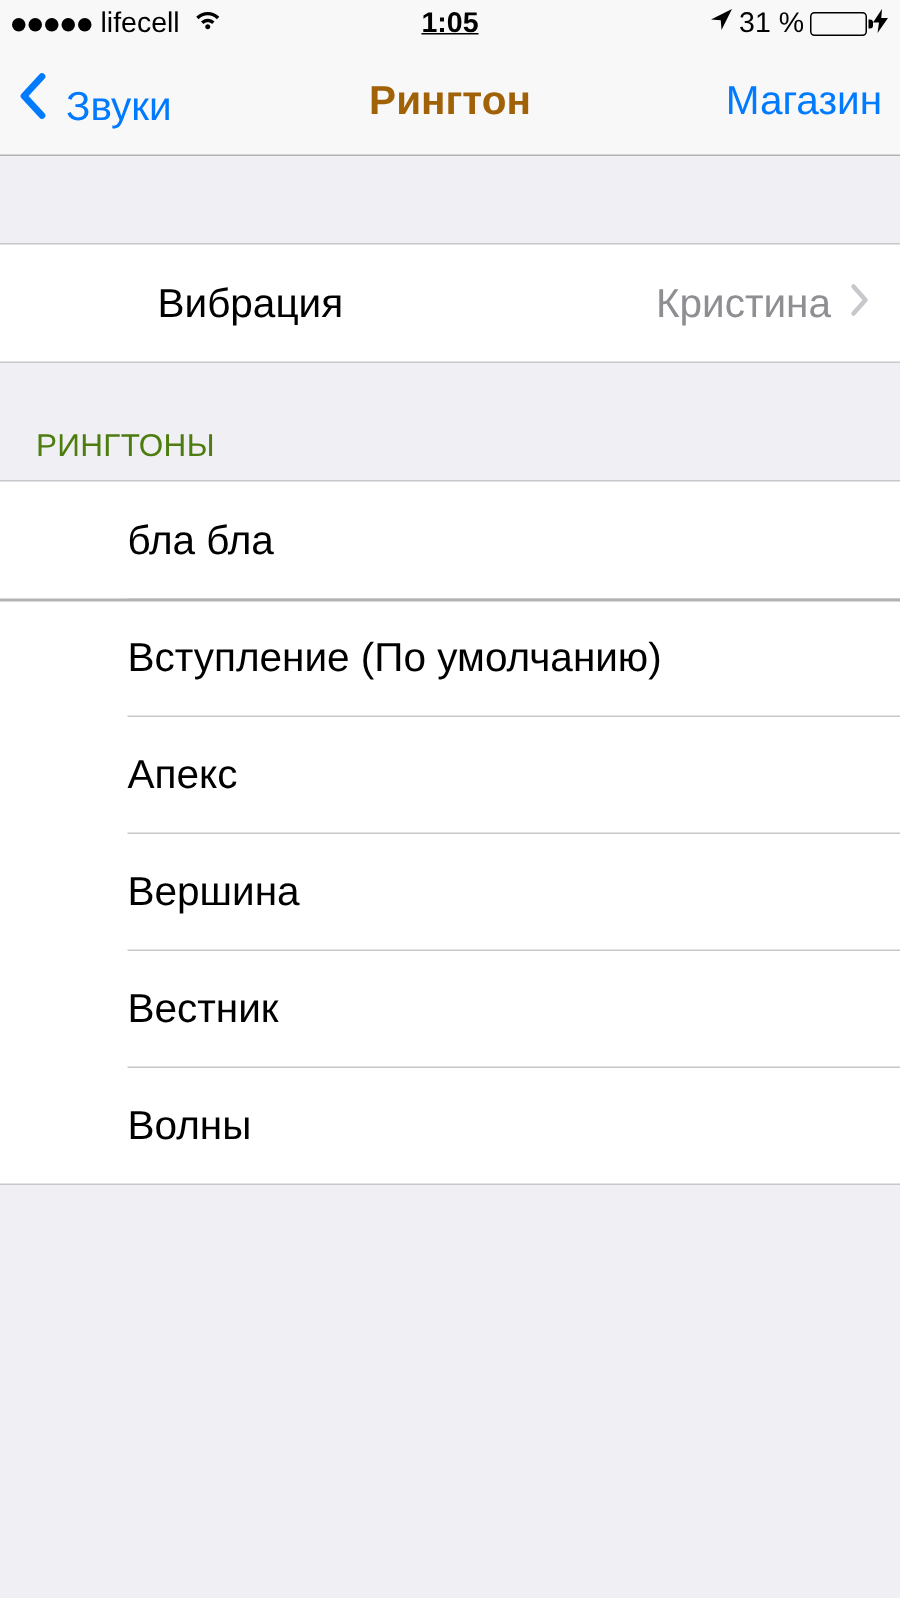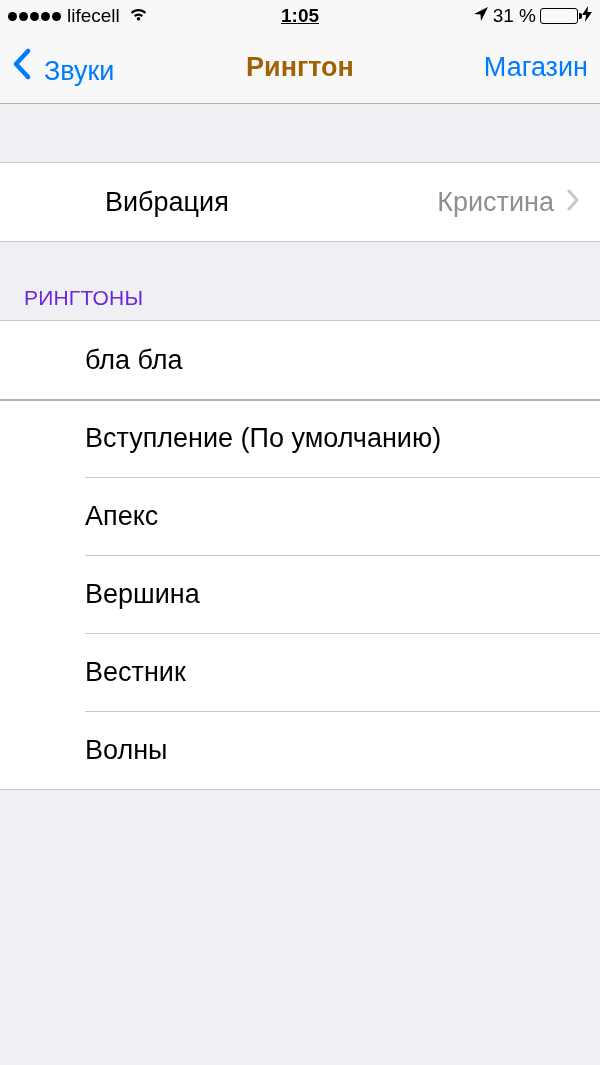--- a/index.html
+++ b/index.html
@@ -137,21 +137,21 @@
       right: 0;
       height: 1px;
       background: #c8c7cc;
     }
     .cell-label { flex: 1; color: #000; }
     .cell-value { color: #8e8e93; }
     .chevron { color: #c7c7cc; margin-left: 12px; }
     .section-header {
       padding: 44px 24px 10px 24px;
       font-size: 21px;
-      color: #6d28d9;
+      color: #4d7c0f;
       letter-spacing: 0.2px;
     }
     .check-col {
       position: absolute;
       left: 0;
       width: 85px;
       display: flex;
       align-items: center;
       justify-content: center;
       color: #007aff;

